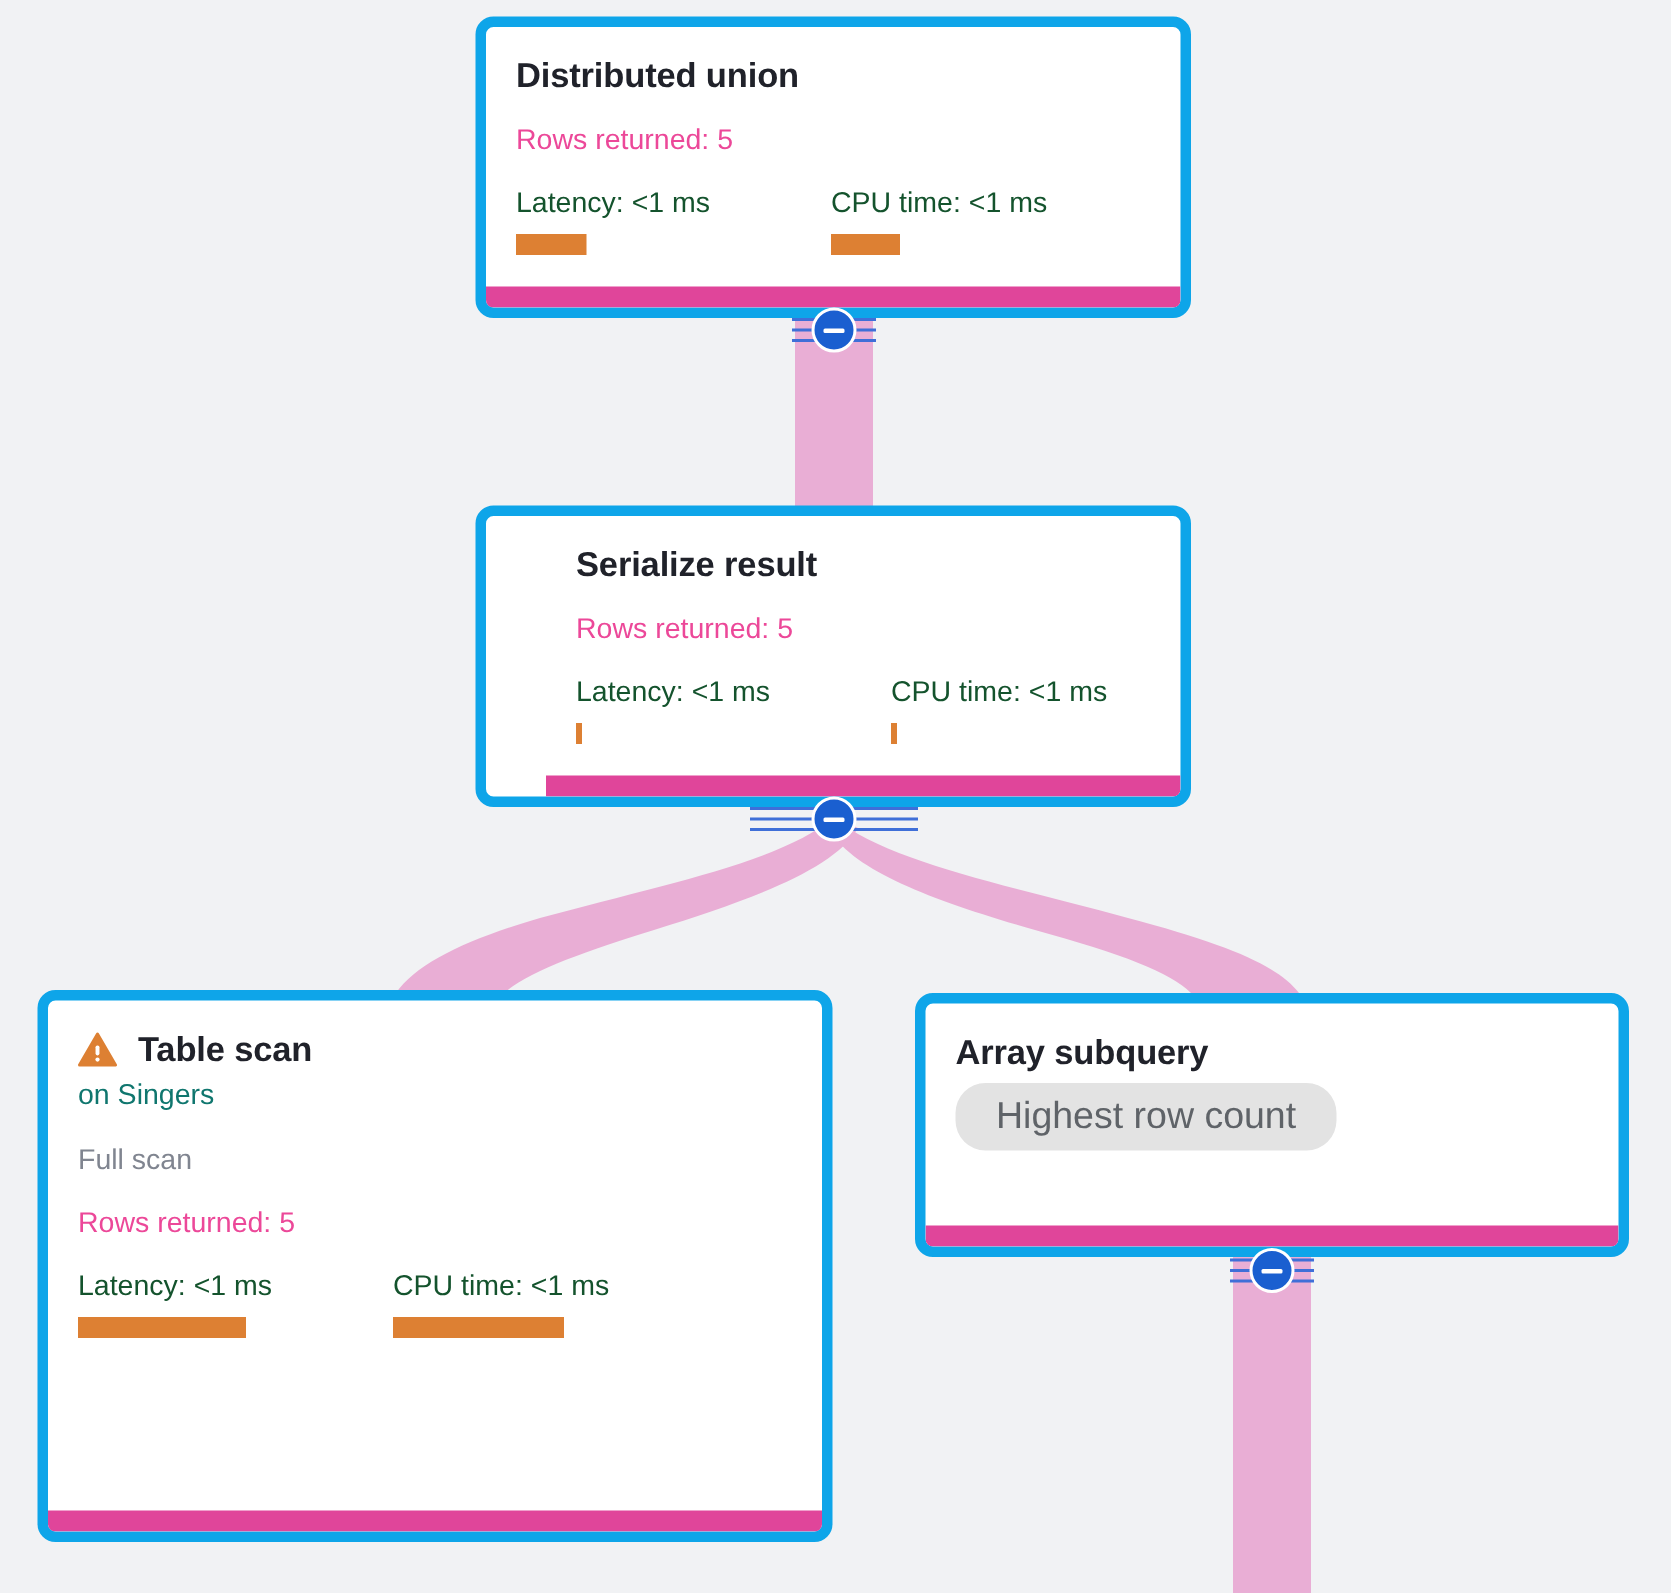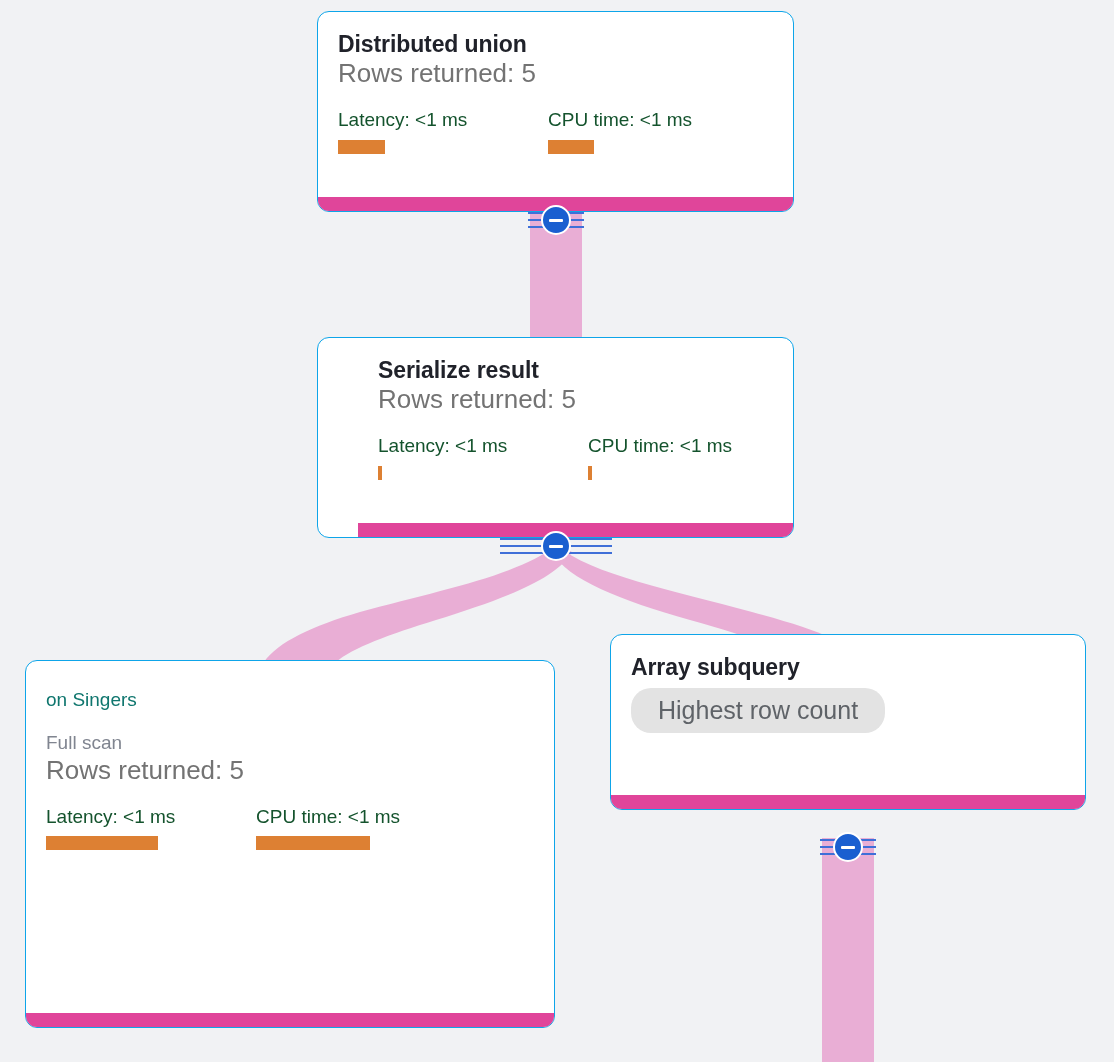--- a/index.html
+++ b/index.html
@@ -24,21 +24,21 @@
     left: 0;
     top: 0;
     width: 1114px;
     height: 1062px;
     pointer-events: none;
   }
   .node {
     position: absolute;
     box-sizing: border-box;
     background: #ffffff;
-    border: 1px solid #0ea5e9;
+    border: 7px solid #0ea5e9;
     border-radius: 12px;
     overflow: hidden;
     display: flex;
     flex-direction: column;
     justify-content: center;
   }
   .node-body {
     flex: 1 1 auto;
     padding: 20px 20px 0 20px;
     position: relative;
@@ -71,23 +71,23 @@
     font-size: 19px;
     color: #0f766e;
     margin-top: 8px;
     line-height: 1.15;
   }
   .sub-line.muted {
     color: #808590;
     margin-top: 21px;
   }
   .rows-line {
-    font-size: 26px;
-    color: #737373;
-    margin-top: 2px;
+    font-size: 19px;
+    color: #ec4899;
+    margin-top: 20px;
     line-height: 1.15;
   }
   .badges {
     margin-top: 8px;
   }
   .badge {
     display: inline-block;
     background: #e3e3e3;
     color: #5f6368;
     border-radius: 20px;
@@ -118,21 +118,21 @@
   #node-distributed-union {
     left: 317px; top: 11px; width: 477px; height: 201px;
   }
   #node-serialize-result {
     left: 317px; top: 337px; width: 477px; height: 201px; padding-left: 40px;
   }
   #node-table-scan {
     left: 25px; top: 660px; width: 530px; height: 368px;
   }
   #node-array-subquery {
-    left: 610px; top: 634px; width: 476px; height: 176px;
+    left: 610px; top: 662px; width: 476px; height: 176px;
   }
   #node-distributed-union .metric:nth-child(1) { width: 210px; }
   #node-serialize-result  .metric:nth-child(1) { width: 210px; }
   #node-table-scan        .metric:nth-child(1) { width: 210px; }
   
   .toggle {
     position: absolute;
     width: 30px;
     height: 30px;
     border-radius: 50%;
@@ -244,20 +244,28 @@
 
   <div class="toggle-lines" style="left:500px; top:537px; width:112px;">
     <i></i>
       <i></i>
       <i></i>
   </div>
   <button class="toggle" id="toggle-serialize-result" style="left:541px; top:531px;"></button>
 
   <div class="node" id="node-table-scan">
     <div class="node-body">
+      <div class="title-row">
+        <svg class="warn-icon" viewBox="0 0 26 24">
+          <path d="M13 1.4 L25 22 L1 22 Z" fill="#dd8033" stroke="#dd8033" stroke-width="2" stroke-linejoin="round"></path>
+          <rect x="11.7" y="9" width="2.6" height="6.6" rx="1.2" fill="#ffffff"></rect>
+          <circle cx="13" cy="18.4" r="1.4" fill="#ffffff"></circle>
+        </svg>
+        <span class="node-title">Table scan</span>
+      </div>
       <div class="sub-line">on Singers</div>
       <div class="sub-line muted">Full scan</div>
       <div class="rows-line">Rows returned: 5</div>
       <div class="metrics">
         <div class="metric">
           <div class="metric-label">Latency: &lt;1 ms</div>
           <div class="metric-bar" style="width:112px"></div>
         </div>
         <div class="metric">
           <div class="metric-label">CPU time: &lt;1 ms</div>

